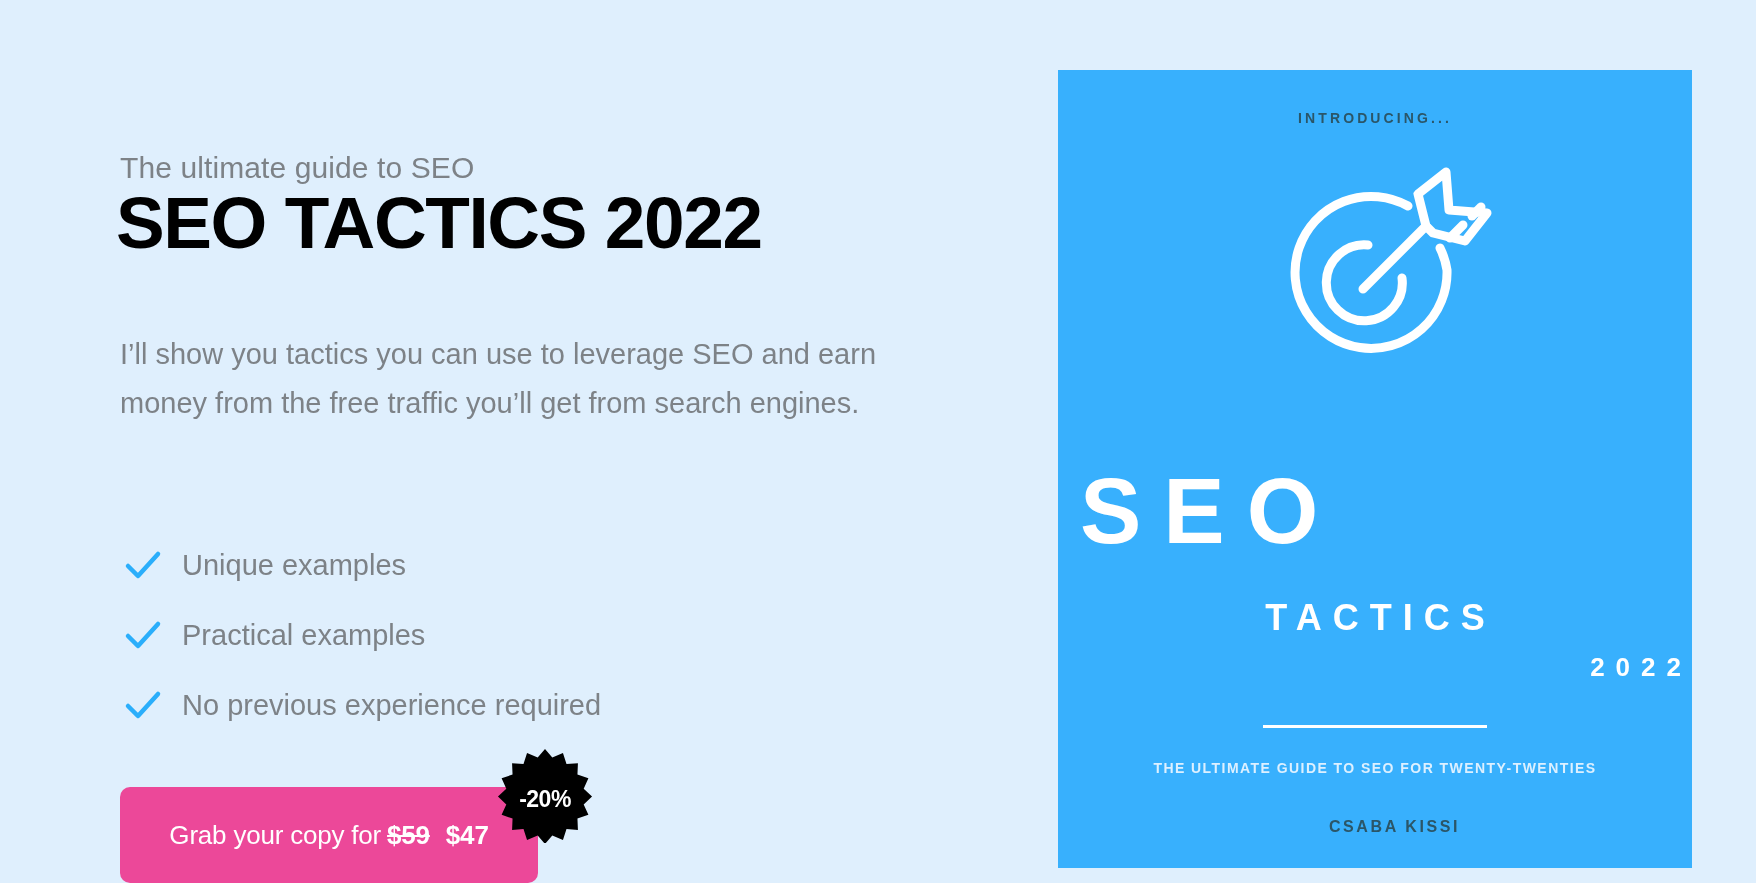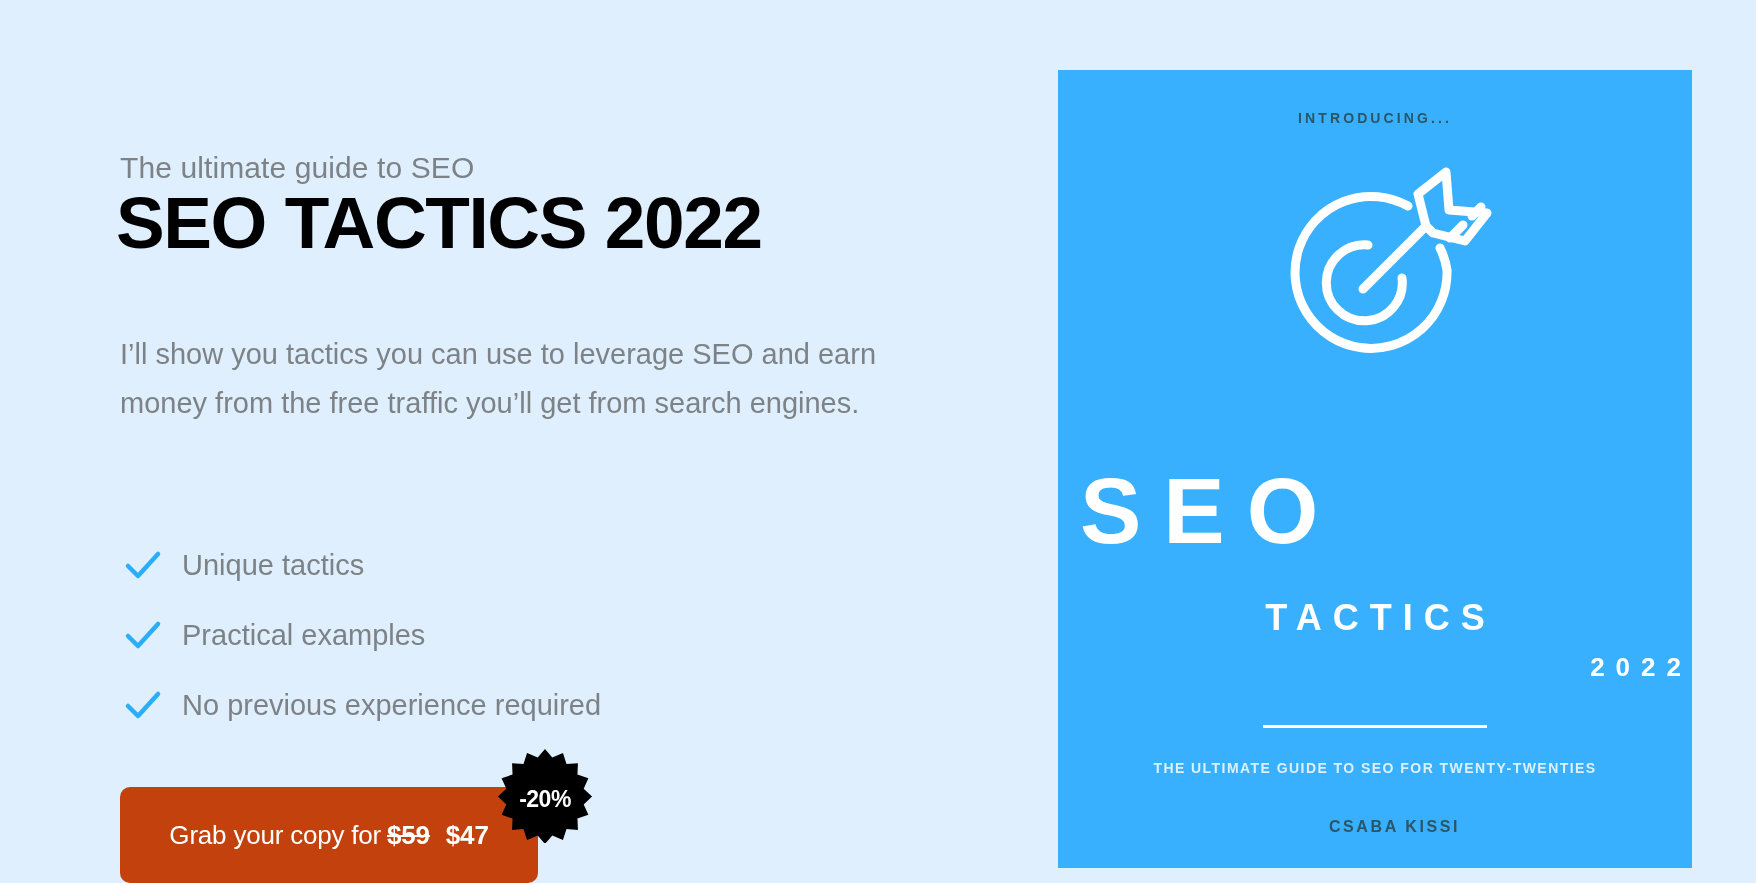--- a/index.html
+++ b/index.html
@@ -76,21 +76,21 @@
   
   .cta-wrap {
     position:absolute;
     left:0; top:787px;
     width:620px; height:120px;
   }
   .cta-button {
     position:absolute;
     left:0; top:0;
     width:418px; height:96px;
-    background:#c2410c;
+    background:#ec4899;
     border:none;
     border-radius:10px;
     cursor:pointer;
     display:flex;
     align-items:center;
     justify-content:center;
     padding:12px 18px;
     font-family:"Liberation Sans", sans-serif;
   }
   .cta-text {
@@ -235,21 +235,21 @@
   <p class="subcopy">I’ll show you tactics you can use to leverage SEO and earn money from the free traffic you’ll get from search engines.</p>
 
   <ul class="feature-list">
 
     <li class="feature-item">
       <span class="check-icon">
         <svg viewBox="0 0 46 46" xmlns="http://www.w3.org/2000/svg">
           <polyline points="8,24 18,34 38,12" fill="none" stroke="#2aaefb" stroke-width="4.5" stroke-linecap="round" stroke-linejoin="round"></polyline>
         </svg>
       </span>
-      <span class="feature-label">Unique tactics</span>
+      <span class="feature-label">Unique examples</span>
     </li>
 
     <li class="feature-item">
       <span class="check-icon">
         <svg viewBox="0 0 46 46" xmlns="http://www.w3.org/2000/svg">
           <polyline points="8,24 18,34 38,12" fill="none" stroke="#2aaefb" stroke-width="4.5" stroke-linecap="round" stroke-linejoin="round"></polyline>
         </svg>
       </span>
       <span class="feature-label">Practical examples</span>
     </li>

